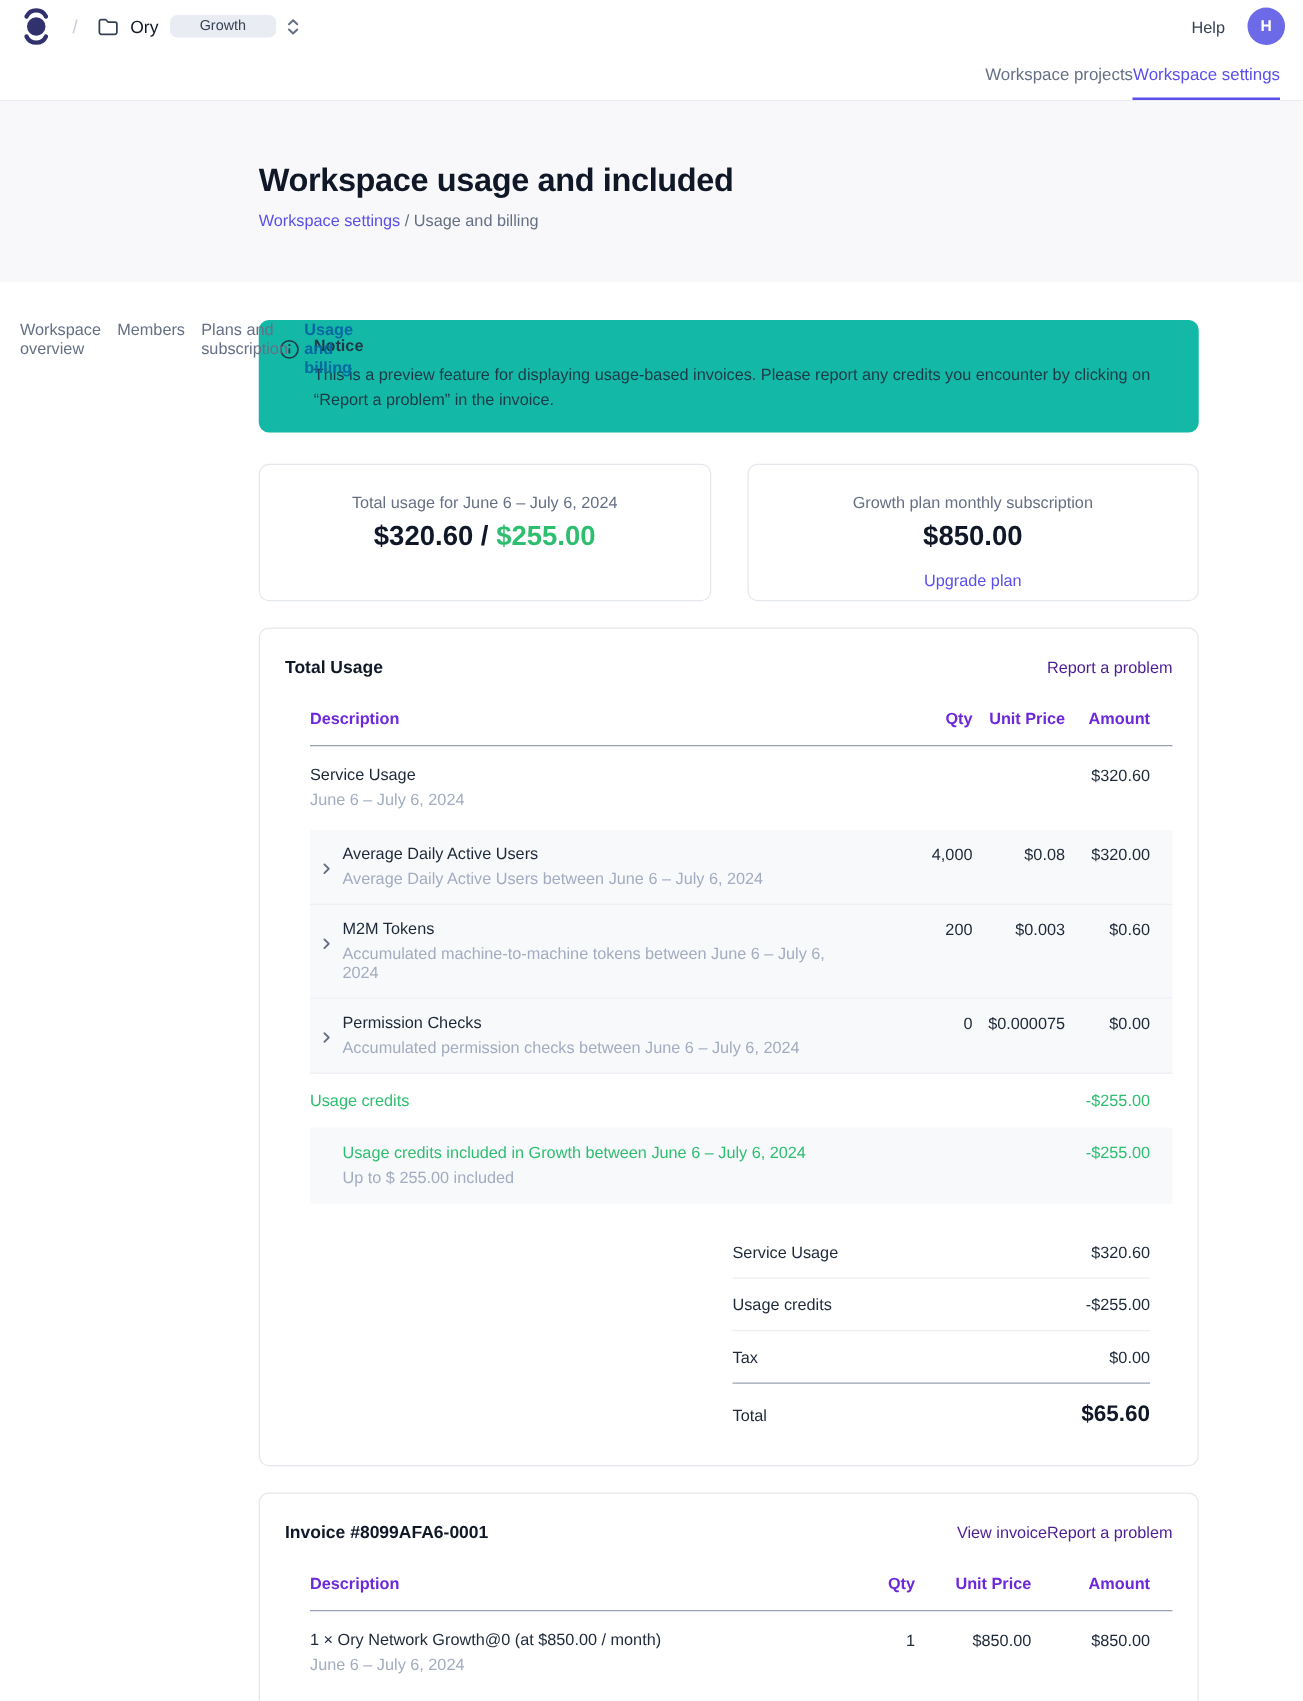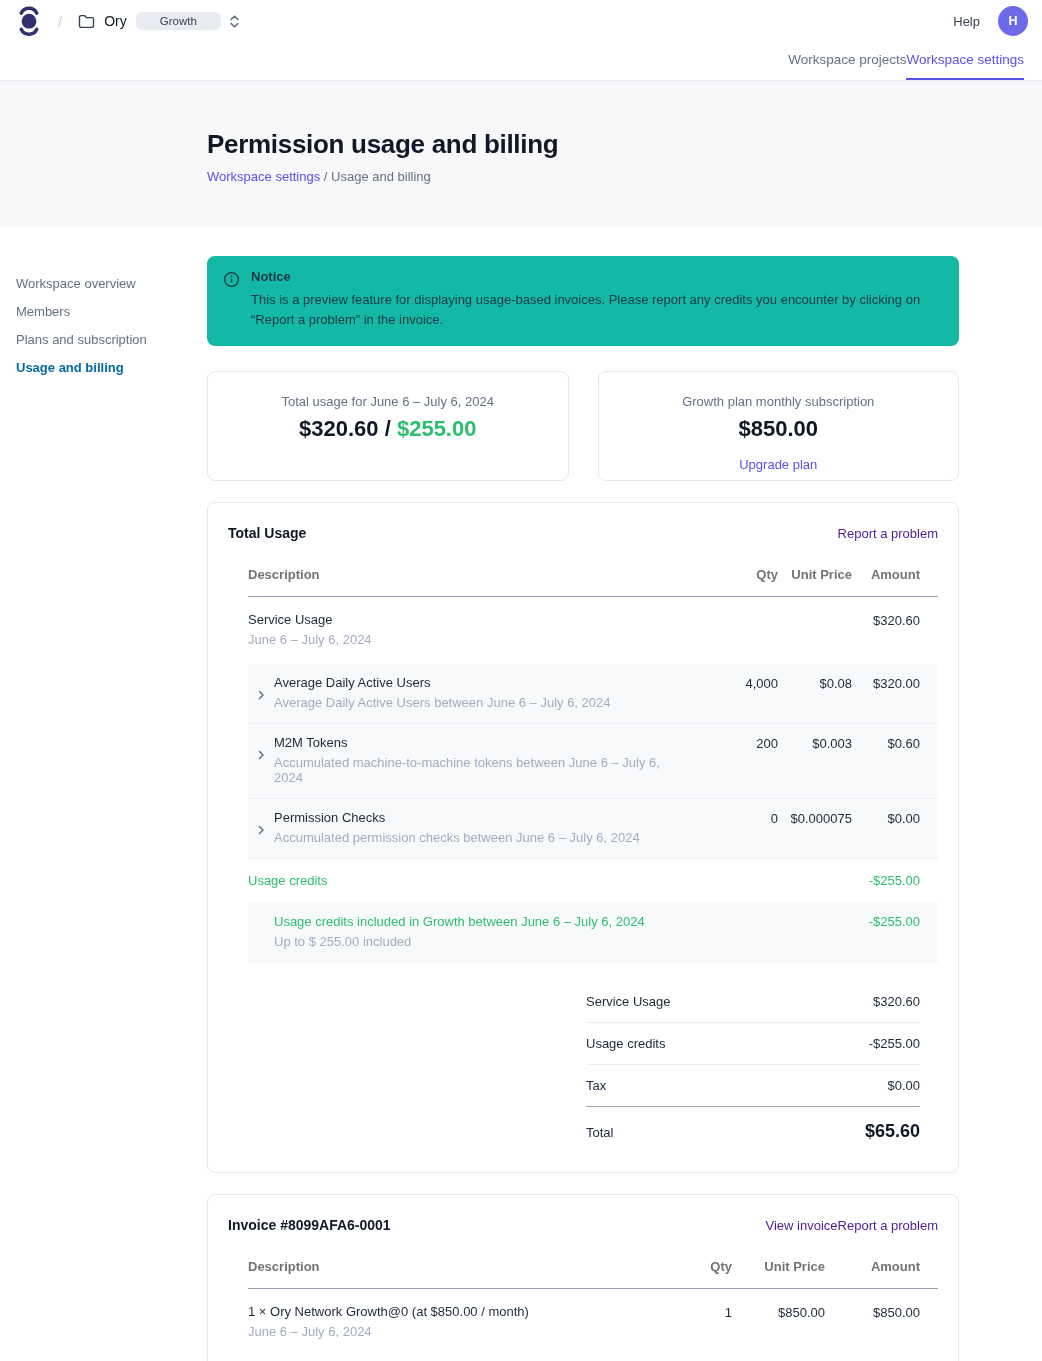--- a/index.html
+++ b/index.html
@@ -31,21 +31,21 @@
   .tab.active { color: #5b4fe9; border-bottom-color: #5b4fe9; }
 
   
   .band { background: #f8f8fa; height: 145px; padding: 48px 0 0 207px; }
   .page-title { font-size: 26px; font-weight: 700; color: #101828; letter-spacing: -0.3px; }
   .page-crumbs { margin-top: 9px; font-size: 13px; color: #667085; }
   .page-crumbs a { color: #5b4fe9; font-weight: 500; }
 
   
   .content { position: relative; background: #fff; }
-  .sidebar { position: absolute; left: 16px; top: 30px; width: 175px; display: flex; flex-direction: column; gap: 13px; margin-top: 20px; }
+  .sidebar { position: absolute; left: 16px; top: 30px; width: 175px; display: flex; flex-direction: row; gap: 13px; }
   .side-item { color: #667085; font-size: 13px; cursor: pointer; }
   .side-item.active { color: #0369a1; font-weight: 700; }
 
   .main { margin-left: 207px; width: 752px; padding: 30px 0 16px; }
 
   
   .notice { background: #14b8a6; border-radius: 8px; padding: 13px 20px 16px 16px; display: flex; gap: 11px; color: #1b3a47; }
   .notice-icon { margin-top: 2px; flex-shrink: 0; }
   .notice-title { font-weight: 700; font-size: 13px; margin-bottom: 6px; }
   .notice-body { font-size: 13px; line-height: 1.55; }
@@ -58,21 +58,21 @@
   .card-value .credit { color: #2ebe70; }
   .card-link { display: inline-block; margin-top: 15px; font-size: 13px; color: #5b4fe9; }
 
   
   .panel { border: 1px solid #e4e7ec; border-radius: 8px; margin-top: 21px; padding: 22px 20px 24px; }
   .panel-head { display: flex; align-items: center; }
   .panel-title { font-size: 14px; font-weight: 700; color: #101828; flex: 1; }
   .panel-link { font-size: 13px; color: #4c1d95; }
 
   .table { margin: 14px 0 0 20px; width: 690px; }
-  .thead { display: flex; padding: 12px 0 14px; border-bottom: 1.5px solid #98a2b3; font-weight: 600; color: #737373; }
+  .thead { display: flex; padding: 12px 0 14px; border-bottom: 1.5px solid #98a2b3; font-weight: 600; color: #6d28d9; }
   .cell-desc { flex: 1; }
   .cell-r { text-align: right; flex-shrink: 0; }
   .u-qty { width: 90px; } .u-unit { width: 74px; } .u-amount { width: 68px; padding-right: 0; margin-right: 18px; }
   .i-qty { width: 90px; } .i-unit { width: 93px; } .i-amount { width: 95px; margin-right: 18px; }
 
   .trow { display: flex; align-items: flex-start; }
   .row-title { color: #1d2939; }
   .row-sub { color: #a3acc0; margin-top: 5px; }
   .group-row { padding: 15px 0 17px; }
   .item-row { background: #f8f9fb; padding: 11px 0 13px; border-bottom: 1px solid #edeff3; cursor: pointer; }
@@ -120,21 +120,21 @@
   <a class="help-link">Help</a>
   <span class="avatar">H</span>
 </div>
 
 <div class="tabs">
   <div class="tab">Workspace projects</div>
   <div class="tab active">Workspace settings</div>
 </div>
 
 <div class="band">
-  <div class="page-title">Permission usage and billing</div>
+  <div class="page-title">Workspace usage and included</div>
   <div class="page-crumbs">
     <a>Workspace settings</a>
     <span>/ Usage and billing</span>
   </div>
 </div>
 
 <div class="content">
   <div class="sidebar">
     <div class="side-item">Workspace overview</div>
     <div class="side-item">Members</div>

